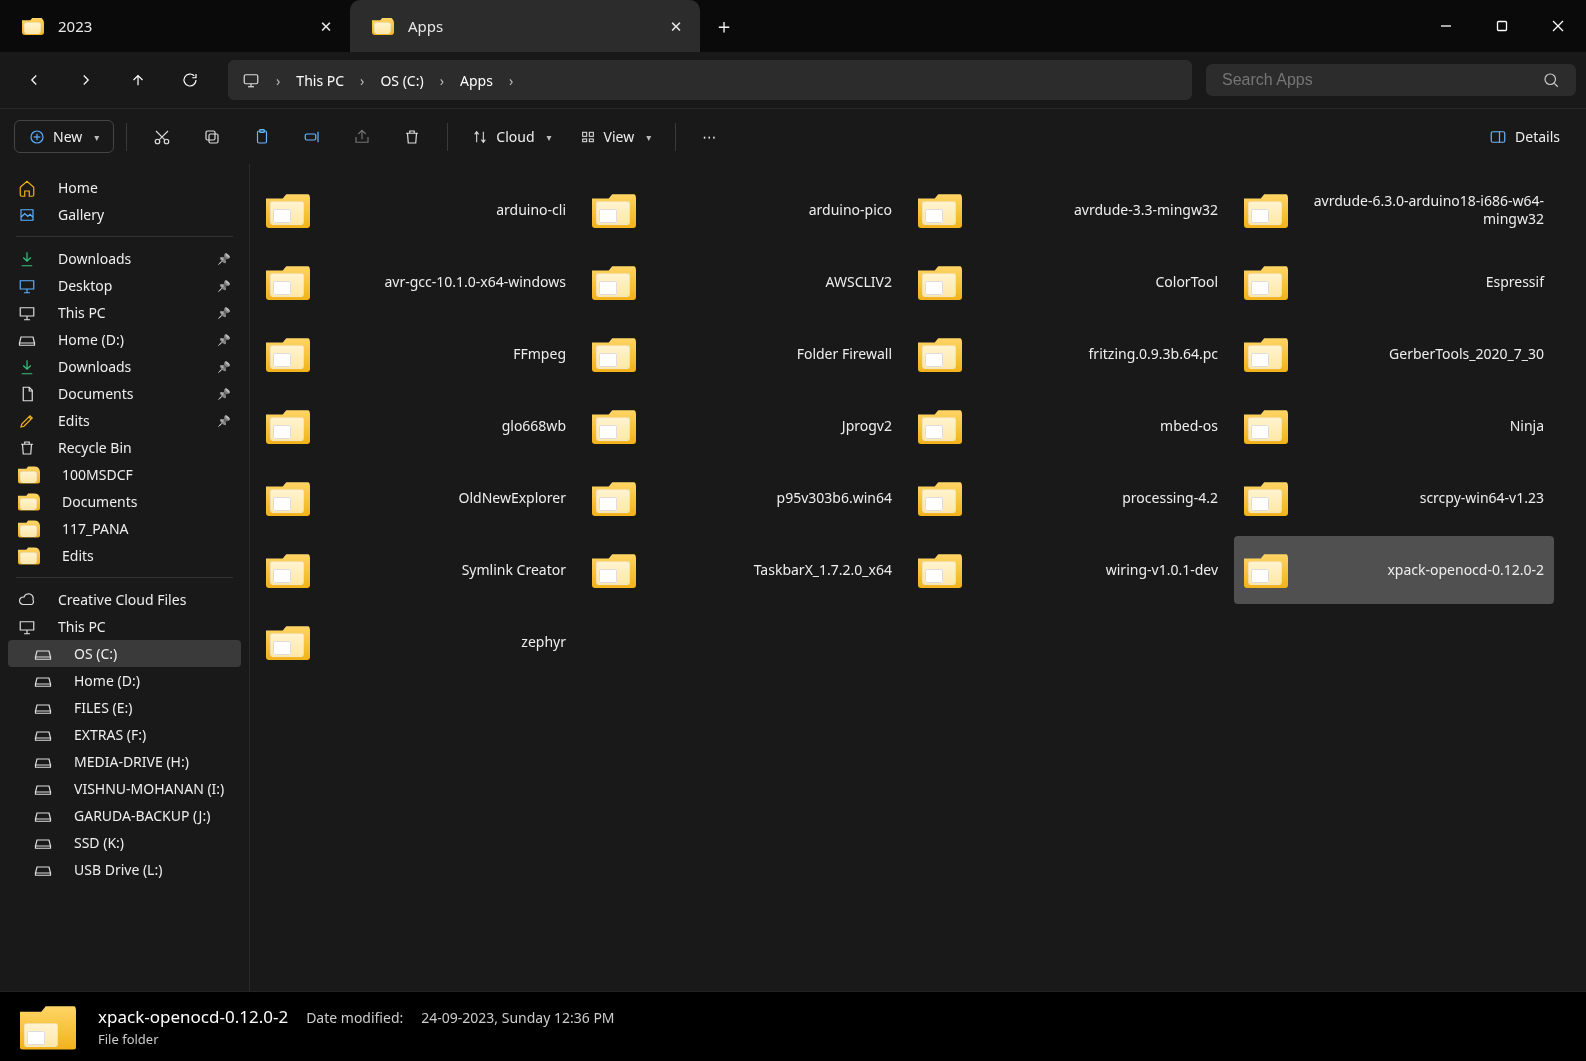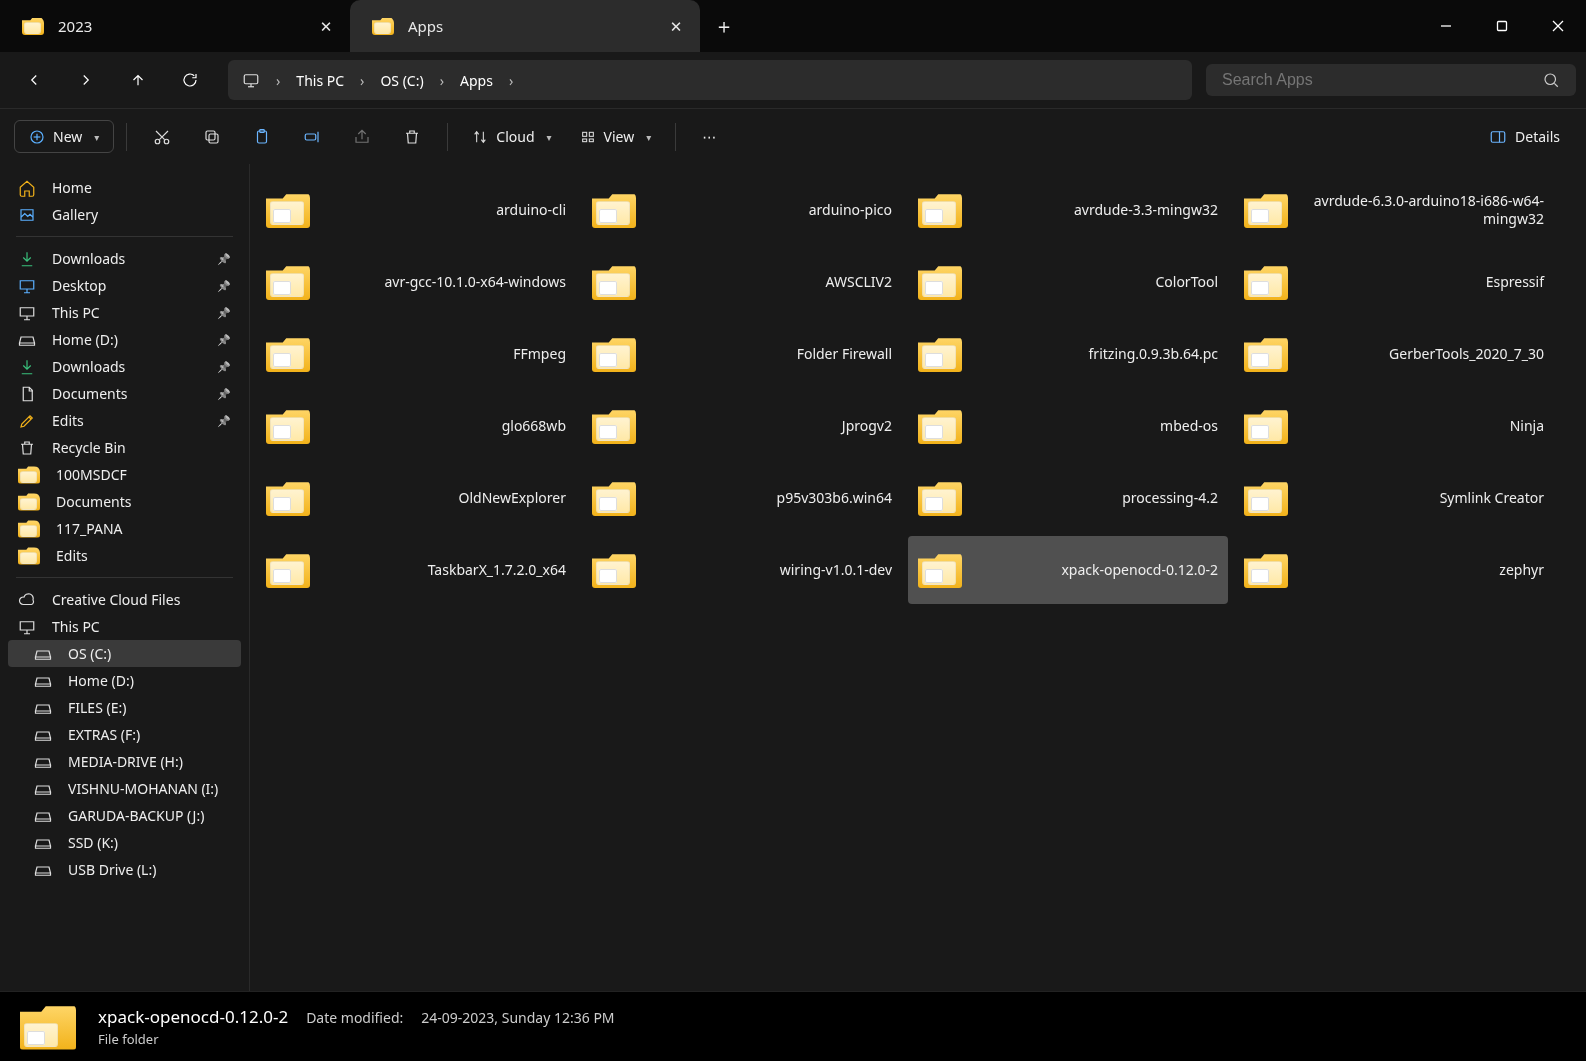--- a/index.html
+++ b/index.html
@@ -91,21 +91,21 @@
   
   .body {
     flex:1; display:flex; background:#191919; overflow:hidden;
   }
   .sidebar {
     width: 250px; background:#191919; border-right:1px solid #2a2a2a;
     padding: 10px 4px; overflow-y:auto;
   }
   .side-group-sep { height:1px; background:#333; margin: 8px 12px; }
   .side-item {
-    display:flex; align-items:center; gap:16px;
+    display:flex; align-items:center; gap:22px;
     padding: 4px 10px; border-radius:4px; color:#eee;
     margin: 0 4px;
   }
   .side-item.active { background:#3a3a3a; }
   .side-item .lbl { flex:1; white-space:nowrap; overflow:hidden; text-overflow:ellipsis; }
   .side-item .pin { color:#888; font-size:12px; }
   .side-indent-1 { padding-left: 26px; }
 
   .content {
     flex:1; overflow:auto; padding: 12px 8px 12px 0;
@@ -644,20 +644,28 @@
           </span>
           <span class="name">p95v303b6.win64</span>
         </div>
         <div class="item">
           <span class="folder-icon">
             <span class="back"></span>
             <span class="front"></span>
             <span class="paper"></span>
           </span>
           <span class="name">processing-4.2</span>
+        </div>
+        <div class="item">
+          <span class="folder-icon">
+            <span class="back"></span>
+            <span class="front"></span>
+            <span class="paper"></span>
+          </span>
+          <span class="name">scrcpy-win64-v1.23</span>
         </div>
         <div class="item">
           <span class="folder-icon">
             <span class="back"></span>
             <span class="front"></span>
             <span class="paper"></span>
           </span>
           <span class="name">Symlink Creator</span>
         </div>
         <div class="item">

